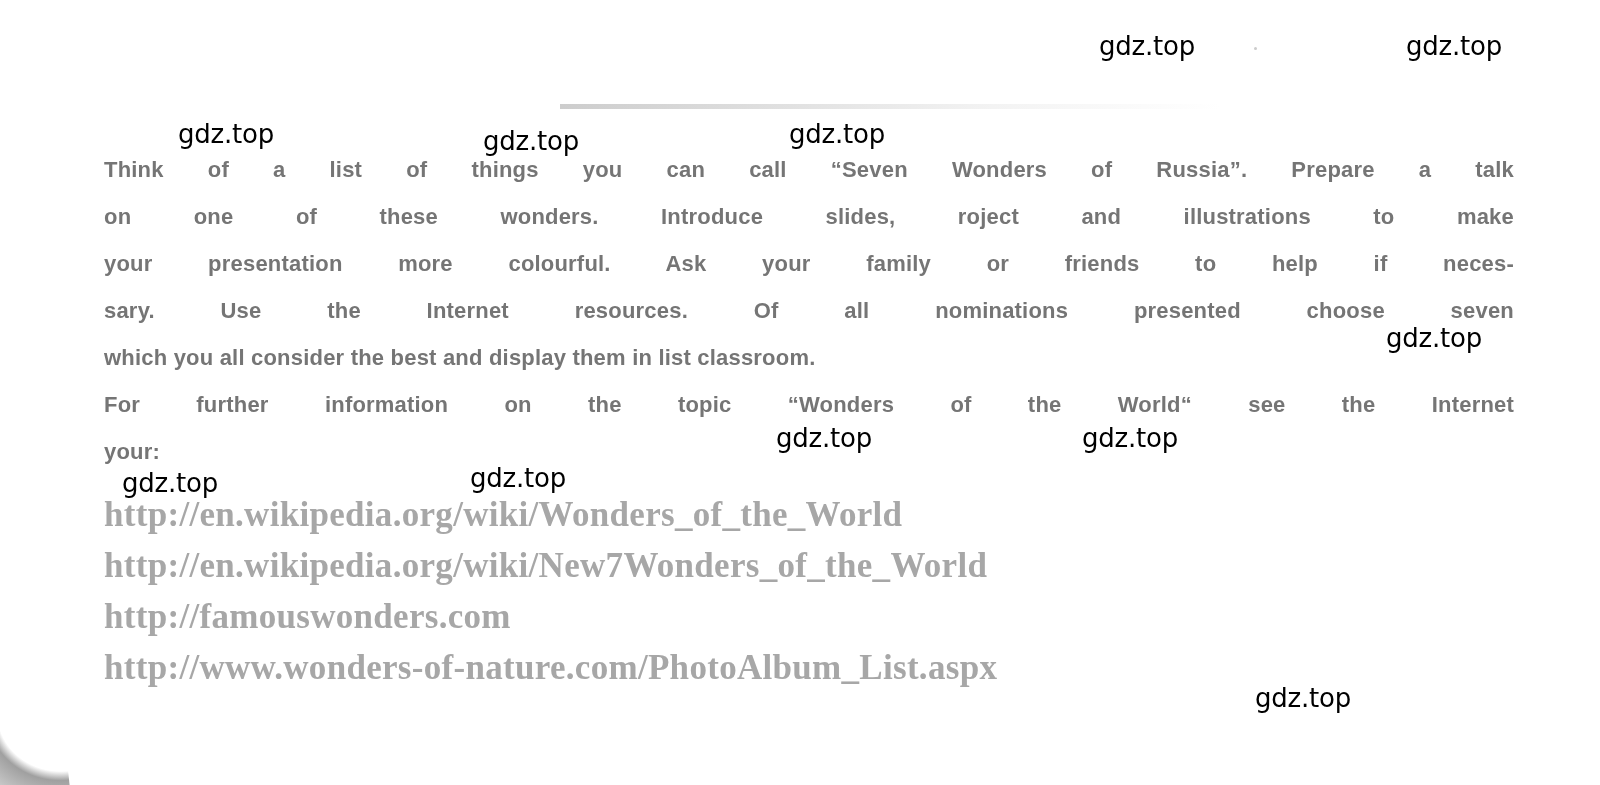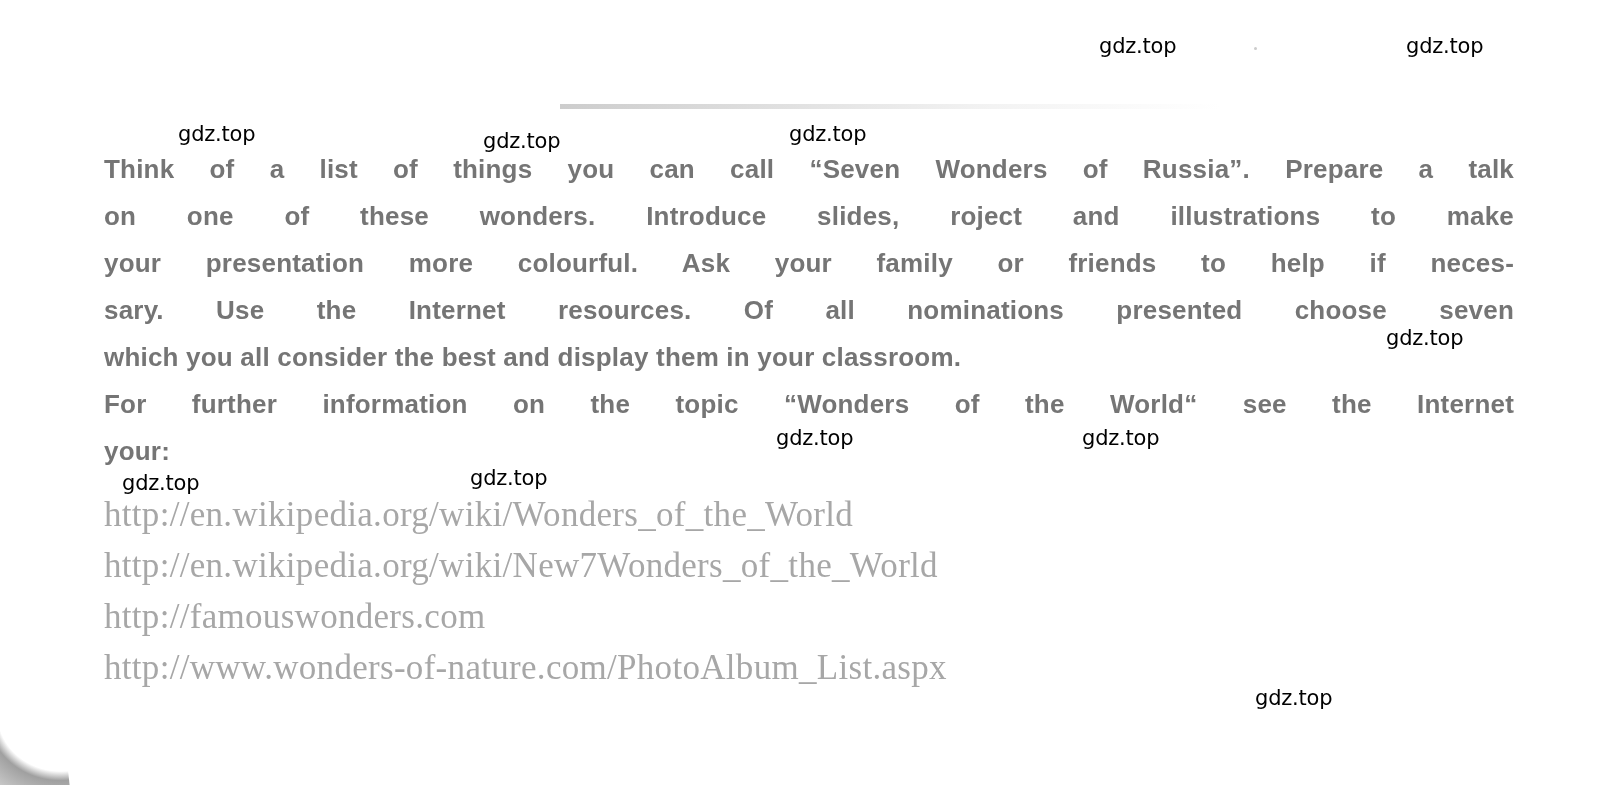--- a/index.html
+++ b/index.html
@@ -69,21 +69,21 @@
 
   
   .body-text {
     position: absolute;
     left: 104px;
     top: 146px;
     width: 1410px;
     color: #757575;
     font-family: "Liberation Sans", sans-serif;
     font-weight: bold;
-    font-size: 26px;
+    font-size: 22px;
     line-height: 47px;
     letter-spacing: 0.2px;
   }
   .body-text .para-line {
     white-space: nowrap;
     display: block;
   }
   .body-text .justified {
     text-align: justify;
     text-align-last: justify;
@@ -94,39 +94,39 @@
     position: absolute;
     left: 104px;
     top: 489px;
     color: #a7a7a7;
     font-family: "Liberation Serif", serif;
     font-size: 35px;
     line-height: 51px;
     letter-spacing: 0.3px;
     white-space: nowrap;
   }
-  .url-line { display: block; }
+  .url-line { display: block; font-weight: bold; }
 
   
   .page-curl {
     position: absolute;
     left: -52px;
     top: 718px;
     width: 120px;
     height: 110px;
     background: radial-gradient(ellipse at 100% 0%, rgba(120,120,120,0.0) 38%, rgba(128,128,128,0.75) 44%, rgba(150,150,150,0.5) 60%, rgba(255,255,255,0) 78%);
     transform: rotate(-6deg);
   }
 
   
   .wm {
     position: absolute;
     color: #000000;
     font-family: "DejaVu Sans", sans-serif;
-    font-size: 21px;
+    font-size: 26px;
     line-height: 27px;
     font-weight: 400;
     letter-spacing: -0.2px;
     white-space: nowrap;
     user-select: none;
   }
   .tiny-speck {
     position: absolute;
     left: 1254px;
     top: 47px;
@@ -141,21 +141,21 @@
 
 <div id="page">
 
   <div class="rule"></div>
 
   <div class="body-text">
     <span class="para-line justified">Think of a list of things you can call “Seven Wonders of Russia”. Prepare a talk</span>
     <span class="para-line justified">on one of these wonders. Introduce slides, roject and illustrations to make</span>
     <span class="para-line justified">your presentation more colourful. Ask your family or friends to help if neces-</span>
     <span class="para-line justified">sary. Use the Internet resources. Of all nominations presented choose seven</span>
-    <span class="para-line">which you all consider the best and display them in your classroom.</span>
+    <span class="para-line">which you all consider the best and display them in list classroom.</span>
     <span class="para-line justified">For further information on the topic “Wonders of the World“ see the Internet</span>
     <span class="para-line">your:</span>
   </div>
 
   <div class="url-list">
     <span class="url-line">http://en.wikipedia.org/wiki/Wonders_of_the_World</span>
     <span class="url-line">http://en.wikipedia.org/wiki/New7Wonders_of_the_World</span>
     <span class="url-line">http://famouswonders.com</span>
     <span class="url-line">http://www.wonders-of-nature.com/PhotoAlbum_List.aspx</span>
   </div>

